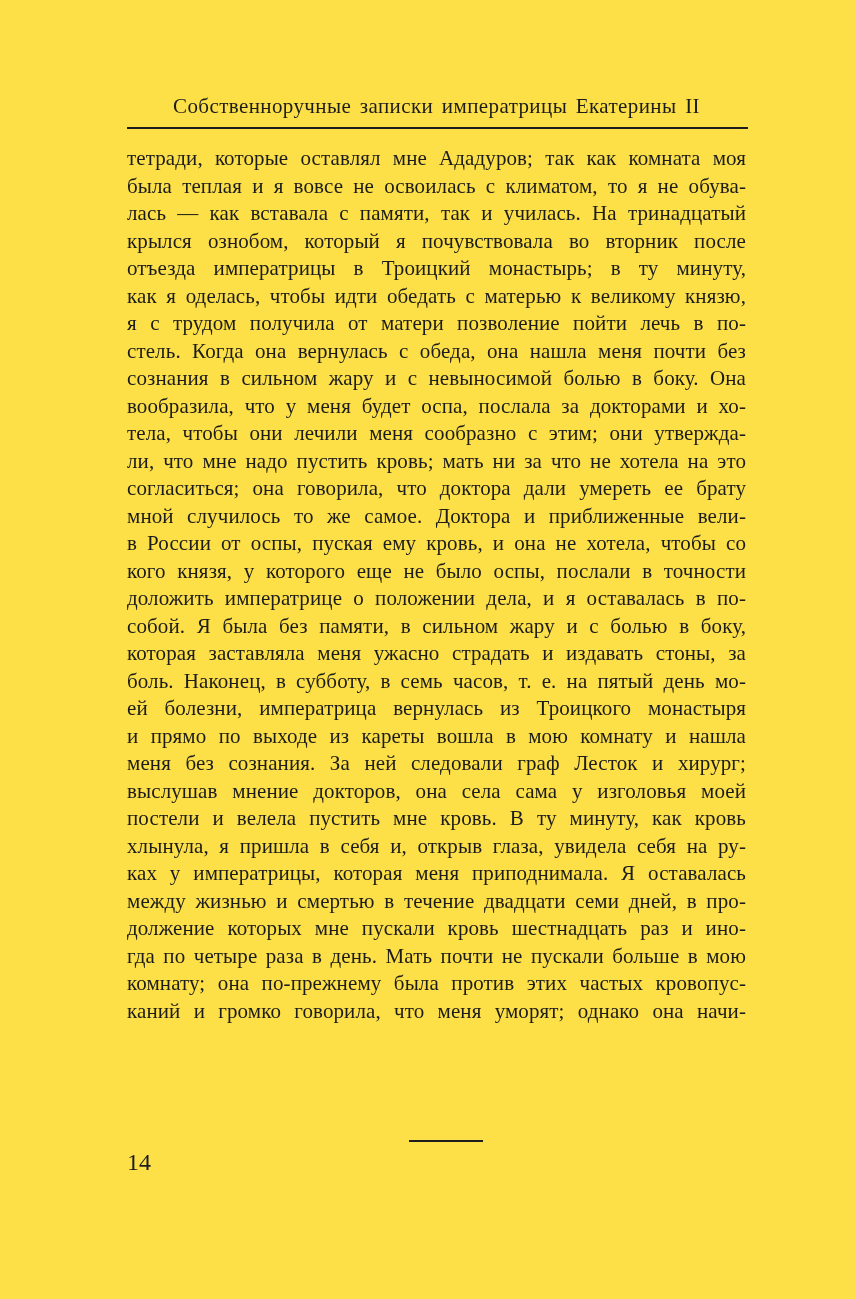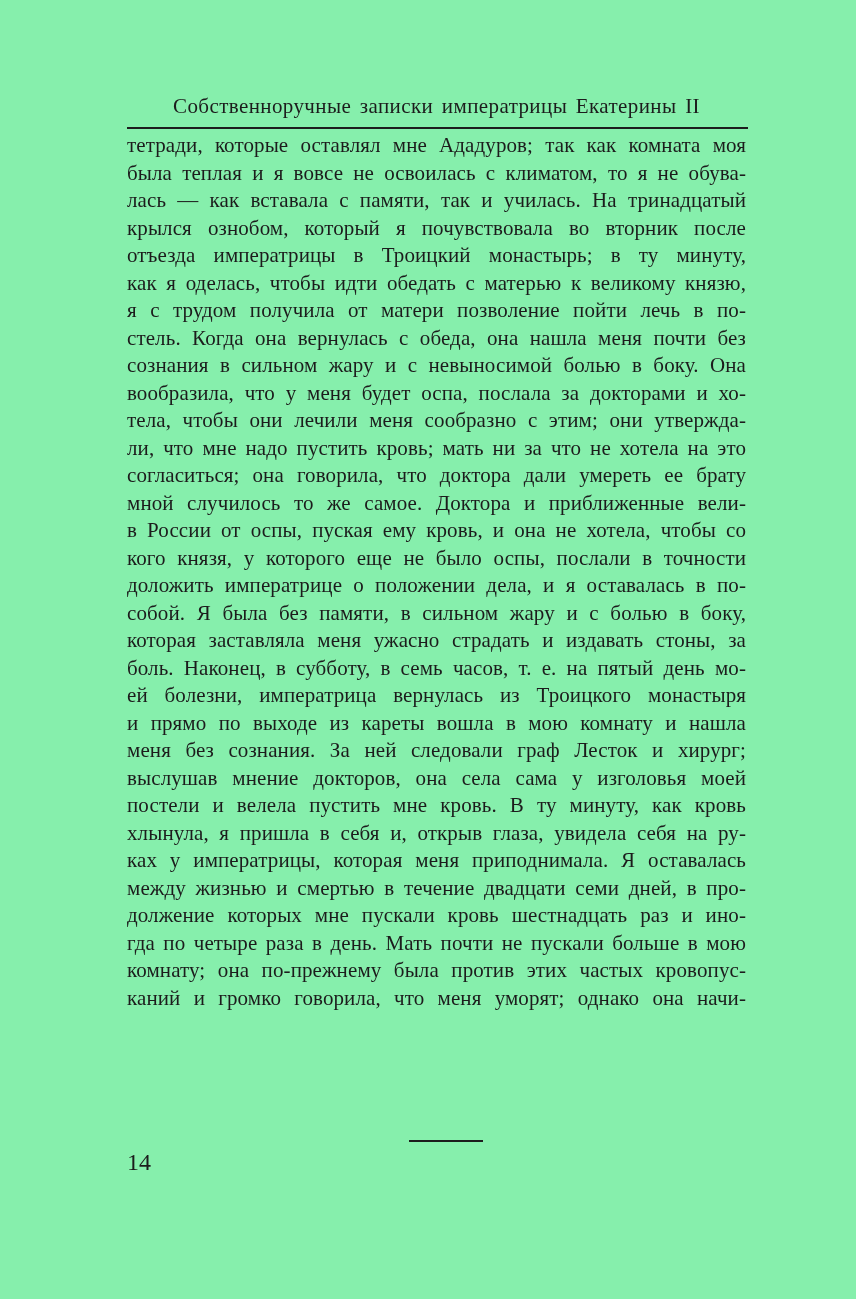--- a/index.html
+++ b/index.html
@@ -4,21 +4,21 @@
 <style>
   html, body {
     margin: 0;
     padding: 0;
     background: #ffffff;
   }
   .page {
     position: relative;
     width: 856px;
     height: 1299px;
-    background: #86efac;
+    background: #fde047;
     font-family: "Liberation Serif", "DejaVu Serif", serif;
     color: #1c1c1c;
     overflow: hidden;
   }
   .running-head {
     position: absolute;
     top: 94px;
     left: 127px;
     width: 619px;
     text-align: center;
@@ -31,21 +31,21 @@
   .head-rule {
     position: absolute;
     top: 127px;
     left: 127px;
     width: 621px;
     height: 1.6px;
     background: #1d1d1d;
   }
   .body-text {
     position: absolute;
-    top: 132px;
+    top: 145px;
     left: 127px;
     width: 619px;
     font-size: 21px;
     line-height: 27.5px;
     letter-spacing: 0.1px;
   }
   .text-line {
     text-align: justify;
     text-align-last: justify;
     height: 27.5px;

